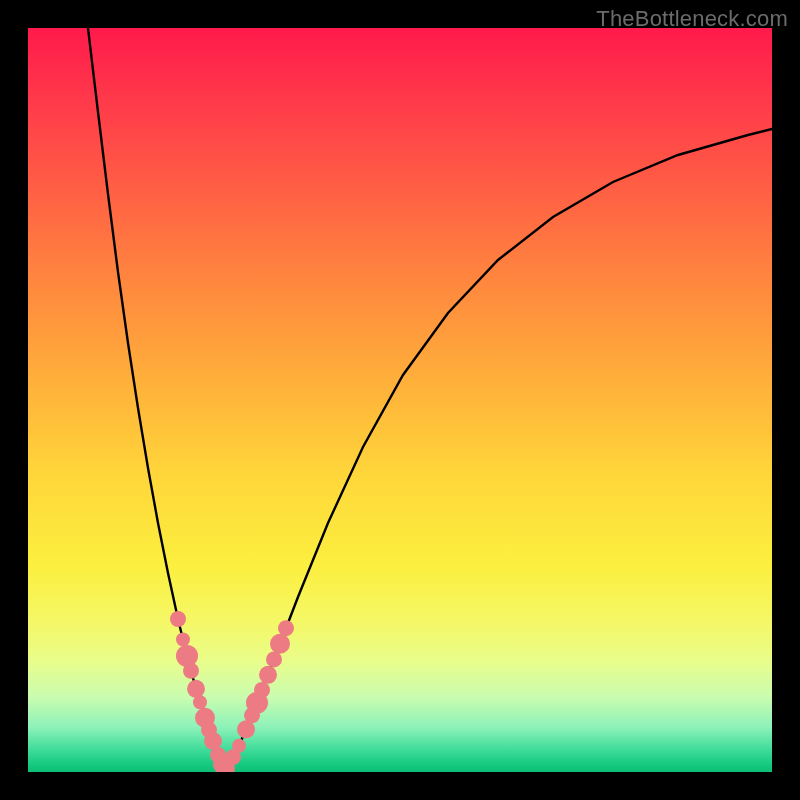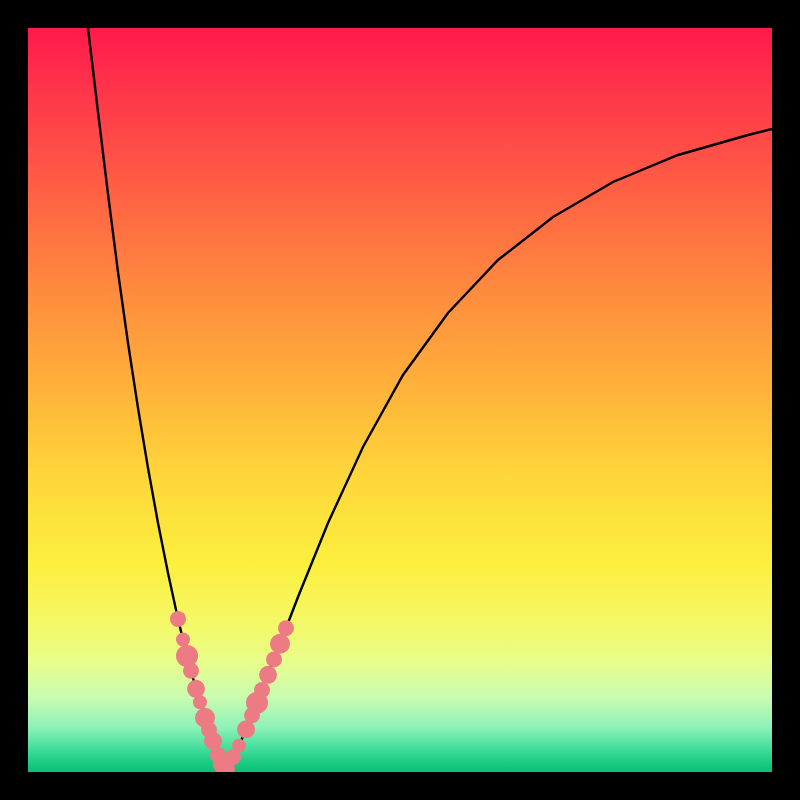--- a/index.html
+++ b/index.html
@@ -54,20 +54,21 @@
   svg.curve {
     position: absolute;
     left: 0;
     top: 0;
   }
 </style>
 </head>
 <body>
 
 <div class="frame">
+  <div class="watermark">TheBottleneck.com</div>
   <div class="plot">
     <svg class="curve" width="744" height="744" viewBox="0 0 744 744">
       <g id="curve-group">
           <path d="M60.0 0.0 L70.0 84.0 L80.0 166.0 L90.0 244.0 L100.0 315.0 L110.0 380.0 L120.0 440.0 L130.0 495.0 L140.0 545.0 L150.0 591.0 L160.0 632.0 L170.0 668.0 L180.0 699.0 L190.0 727.0 L197.0 744.0" fill="none" stroke="#000" stroke-width="2.4" stroke-linecap="round"></path>
           <path d="M197.0 744.0 L210.0 720.0 L225.0 685.0 L245.0 634.0 L270.0 569.0 L300.0 495.0 L335.0 419.0 L375.0 347.0 L420.0 285.0 L470.0 232.0 L525.0 189.0 L585.0 154.0 L650.0 127.0 L720.0 107.0 L744.0 101.0" fill="none" stroke="#000" stroke-width="2.4" stroke-linecap="round"></path>
         </g>
       <g id="dots-group">
           <circle cx="150" cy="591.0" r="8" fill="#ed7b84"></circle>
           <circle cx="155" cy="611.5" r="7" fill="#ed7b84"></circle>
           <circle cx="159" cy="627.9" r="11" fill="#ed7b84"></circle>

